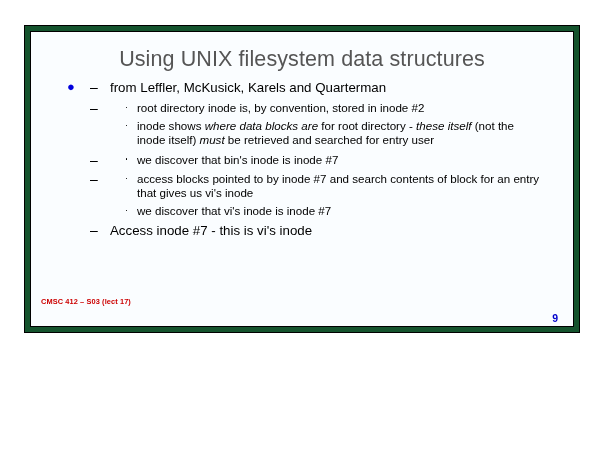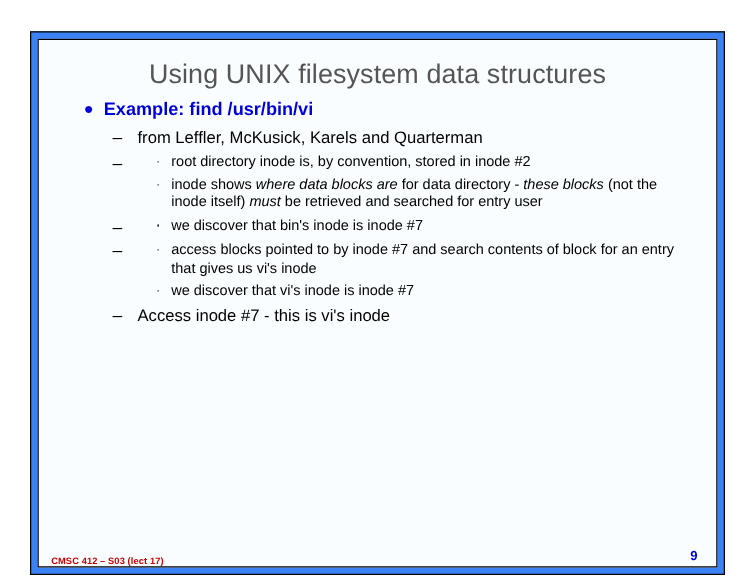--- a/index.html
+++ b/index.html
@@ -14,23 +14,23 @@
     overflow: hidden;
     font-family: "Liberation Sans", sans-serif;
   }
 
   
   #slide-outer {
     position: absolute;
     left: 24px;
     top: 25px;
     width: 556px;
-    height: 435px;
+    height: 308px;
     border: 1px solid #000000;
-    background: #3b82f6;
+    background: #14532d;
     box-sizing: border-box;
   }
   #slide-inner {
     position: absolute;
     left: 5px;
     top: 5px;
     right: 5px;
     bottom: 5px;
     border: 1px solid #000000;
     background: #fafdff;
@@ -117,21 +117,21 @@
   .footer-bar {
     position: absolute;
     left: 5px;
     right: 5px;
     bottom: 0px;
     height: 22px;
   }
   .footer-left {
     position: absolute;
     left: 5px;
-    bottom: 0;
+    bottom: 20px;
     color: #cc0000;
     font-size: 7.4px;
     font-weight: bold;
     white-space: nowrap;
     letter-spacing: 0.1px;
   }
   .footer-right {
     position: absolute;
     right: 10px;
     bottom: 2px;
@@ -143,25 +143,25 @@
 </head>
 <body>
 
 <div id="slide-outer">
   <div id="slide-inner">
     <div id="slide-body">
 
       <h1 class="slide-title">Using UNIX filesystem data structures</h1>
 
       <div id="bullet-list">
-          <div class="lvl1"><span class="mark">●</span><span>Example: find /usr/bin/vi</span></div>
+          <div class="lvl1"><span class="mark">●</span></div>
           <div class="lvl2"><span class="mark">–</span><span>from Leffler, McKusick, Karels and Quarterman</span></div>
           <div class="lvl2"><span class="mark">–</span></div>
           <div class="lvl3"><span class="mark">·</span><span>root directory inode is, by convention, stored in inode #2</span></div>
-          <div class="lvl3"><span class="mark">·</span><span><span>inode shows </span><span class="it">where data blocks are</span><span> for data directory - </span><span class="it">these blocks</span><span> (not the inode itself) </span><span class="it">must</span><span> be retrieved and searched for entry user</span></span></div>
+          <div class="lvl3"><span class="mark">·</span><span><span>inode shows </span><span class="it">where data blocks are</span><span> for root directory - </span><span class="it">these itself</span><span> (not the inode itself) </span><span class="it">must</span><span> be retrieved and searched for entry user</span></span></div>
           <div class="lvl3"><span class="mark">·</span></div>
           <div class="lvl2"><span class="mark">–</span></div>
           <div class="lvl3"><span class="mark">·</span></div>
           <div class="lvl3"><span class="mark">·</span><span>we discover that bin's inode is inode #7</span></div>
           <div class="lvl2"><span class="mark">–</span></div>
           <div class="lvl3"><span class="mark">·</span><span>access blocks pointed to by inode #7 and search contents of block for an entry that gives us vi's inode</span></div>
           <div class="lvl3"><span class="mark">·</span><span>we discover that vi's inode is inode #7</span></div>
           <div class="lvl2"><span class="mark">–</span><span>Access inode #7  - this is vi's inode</span></div>
         </div>
 

